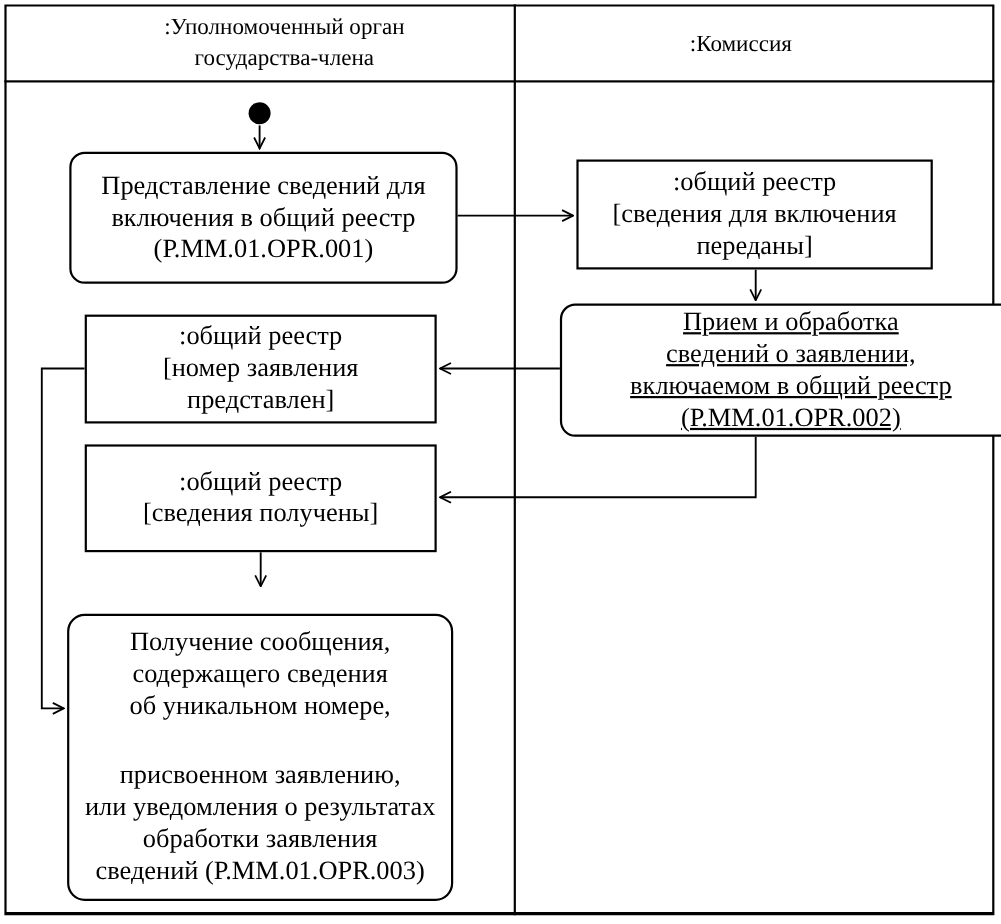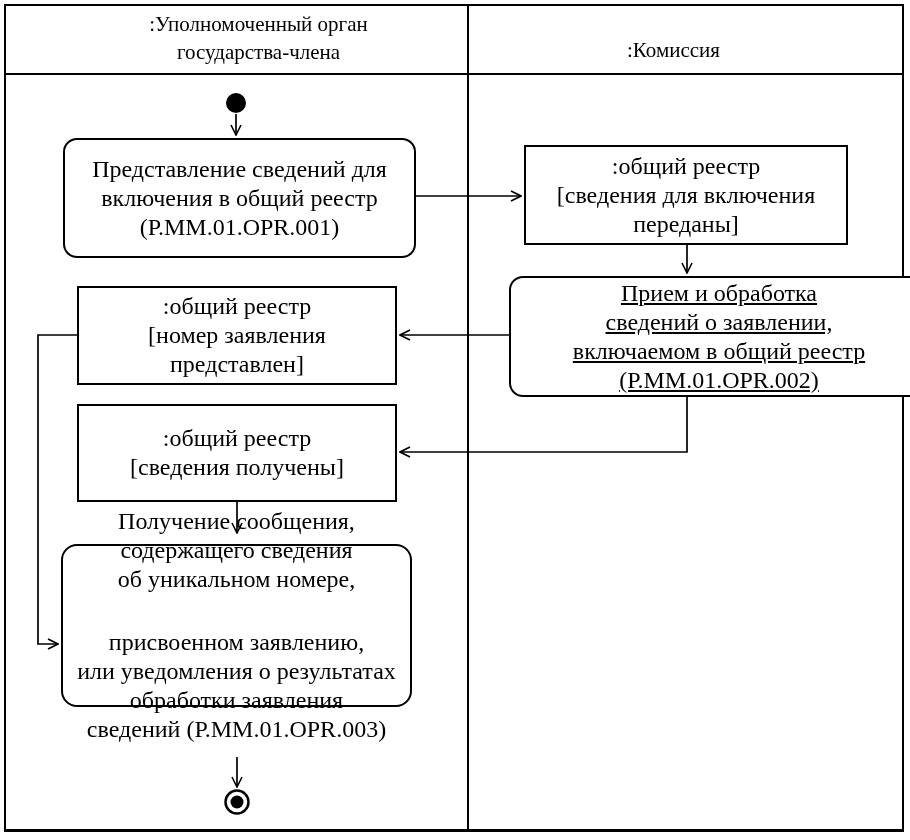--- a/index.html
+++ b/index.html
@@ -17,36 +17,36 @@
     border: 2px solid #000; border-bottom-width: 3px;
   }
   .lane-divider { position: absolute; left: 467px; top: 4px; width: 2px; height: 828px; background: #000; }
   .header-sep   { position: absolute; left: 4px; top: 73px; width: 900px; height: 2px; background: #000; }
 
   .lane-title {
     position: absolute; text-align: center; font-size: 21px; line-height: 28px;
     white-space: pre-line;
   }
   .lane-title.left  { left: 4px;   top: 10px; width: 463px; padding-left: 46px; }
-  .lane-title.right { left: 469px; top: 36px; width: 409px; text-align: center; }
+  .lane-title.right { left: 469px; top: 25px; width: 409px; text-align: center; }
 
   .node {
     position: absolute; border: 2px solid #000; background: #fff;
     display: flex; align-items: center; justify-content: center;
     text-align: center; font-size: 24px; line-height: 29px;
     white-space: pre-line; padding: 2px 6px;
   }
   .action { border-radius: 14px; }
 
   .act1  { left: 63px;  top: 138px; width: 353px; height: 120px; }
   .objR1 { left: 524px; top: 145px; width: 324px; height: 100px; }
   .act2  { left: 509px; top: 276px; width: 420px; height: 121px; text-decoration: underline; }
   .objL1 { left: 77px;  top: 286px; width: 320px; height: 99px;  }
   .objL2 { left: 77px;  top: 404px; width: 320px; height: 98px;  }
-  .act3  { left: 61px;  top: 544px; width: 351px; height: 163px; border-radius: 16px; }
+  .act3  { left: 61px;  top: 558px; width: 351px; height: 261px; border-radius: 16px; }
   .para  { white-space: pre-line; }
   .para2 { margin-top: 5px; }
 </style>
 </head>
 <body>
 
 <div class="stage">
 
   <svg class="wires" width="910" height="840" viewBox="0 0 910 840" xmlns="http://www.w3.org/2000/svg">
     <defs>

